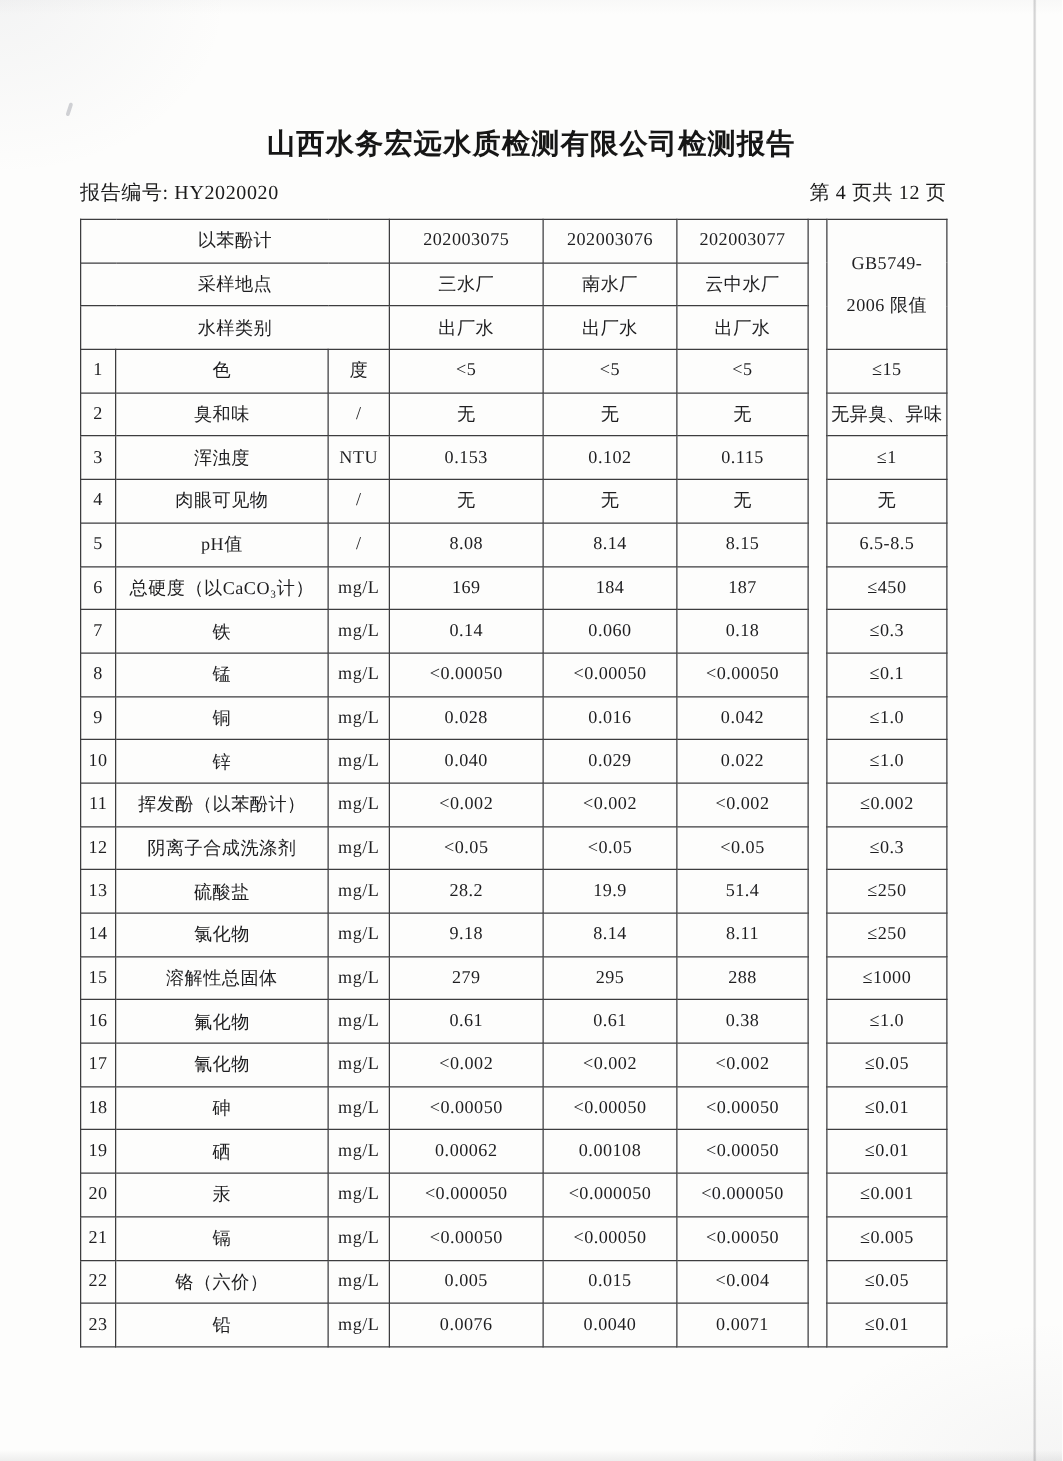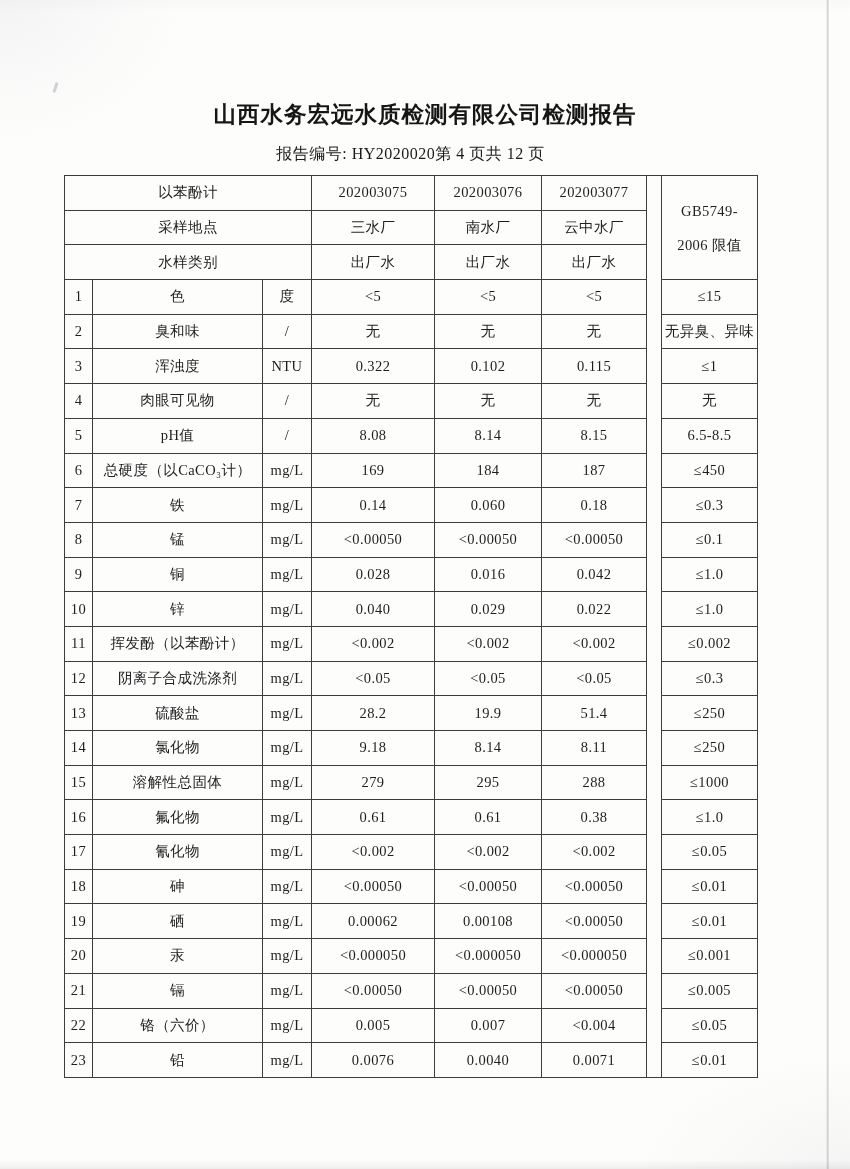--- a/index.html
+++ b/index.html
@@ -58,21 +58,21 @@
     font-size: 22.5px;
     letter-spacing: 1px;
     color: #161616;
   }
   .meta-row {
     position: absolute;
     top: 144px;
     left: 64px;
     width: 693px;
     display: flex;
-    justify-content: center;
+    justify-content: space-between;
     align-items: baseline;
     font-size: 16px;
     color: #1a1a1a;
     letter-spacing: 0.5px;
   }
   table.results-table {
     position: absolute;
     top: 175px;
     left: 64px;
     width: 693px;
@@ -178,21 +178,21 @@
           <td class="unit-cell">/</td>
           <td class="val-cell">无</td>
           <td class="val-cell">无</td>
           <td class="val-cell">无</td>
           <td class="limit-cell">无异臭、异味</td>
         </tr>
         <tr>
           <td class="num-cell">3</td>
           <td class="name-cell">浑浊度</td>
           <td class="unit-cell">NTU</td>
-          <td class="val-cell">0.322</td>
+          <td class="val-cell">0.153</td>
           <td class="val-cell">0.102</td>
           <td class="val-cell">0.115</td>
           <td class="limit-cell">≤1</td>
         </tr>
         <tr>
           <td class="num-cell">4</td>
           <td class="name-cell">肉眼可见物</td>
           <td class="unit-cell">/</td>
           <td class="val-cell">无</td>
           <td class="val-cell">无</td>
@@ -350,21 +350,21 @@
           <td class="val-cell">&lt;0.00050</td>
           <td class="val-cell">&lt;0.00050</td>
           <td class="val-cell">&lt;0.00050</td>
           <td class="limit-cell">≤0.005</td>
         </tr>
         <tr>
           <td class="num-cell">22</td>
           <td class="name-cell">铬（六价）</td>
           <td class="unit-cell">mg/L</td>
           <td class="val-cell">0.005</td>
-          <td class="val-cell">0.007</td>
+          <td class="val-cell">0.015</td>
           <td class="val-cell">&lt;0.004</td>
           <td class="limit-cell">≤0.05</td>
         </tr>
         <tr>
           <td class="num-cell">23</td>
           <td class="name-cell">铅</td>
           <td class="unit-cell">mg/L</td>
           <td class="val-cell">0.0076</td>
           <td class="val-cell">0.0040</td>
           <td class="val-cell">0.0071</td>

